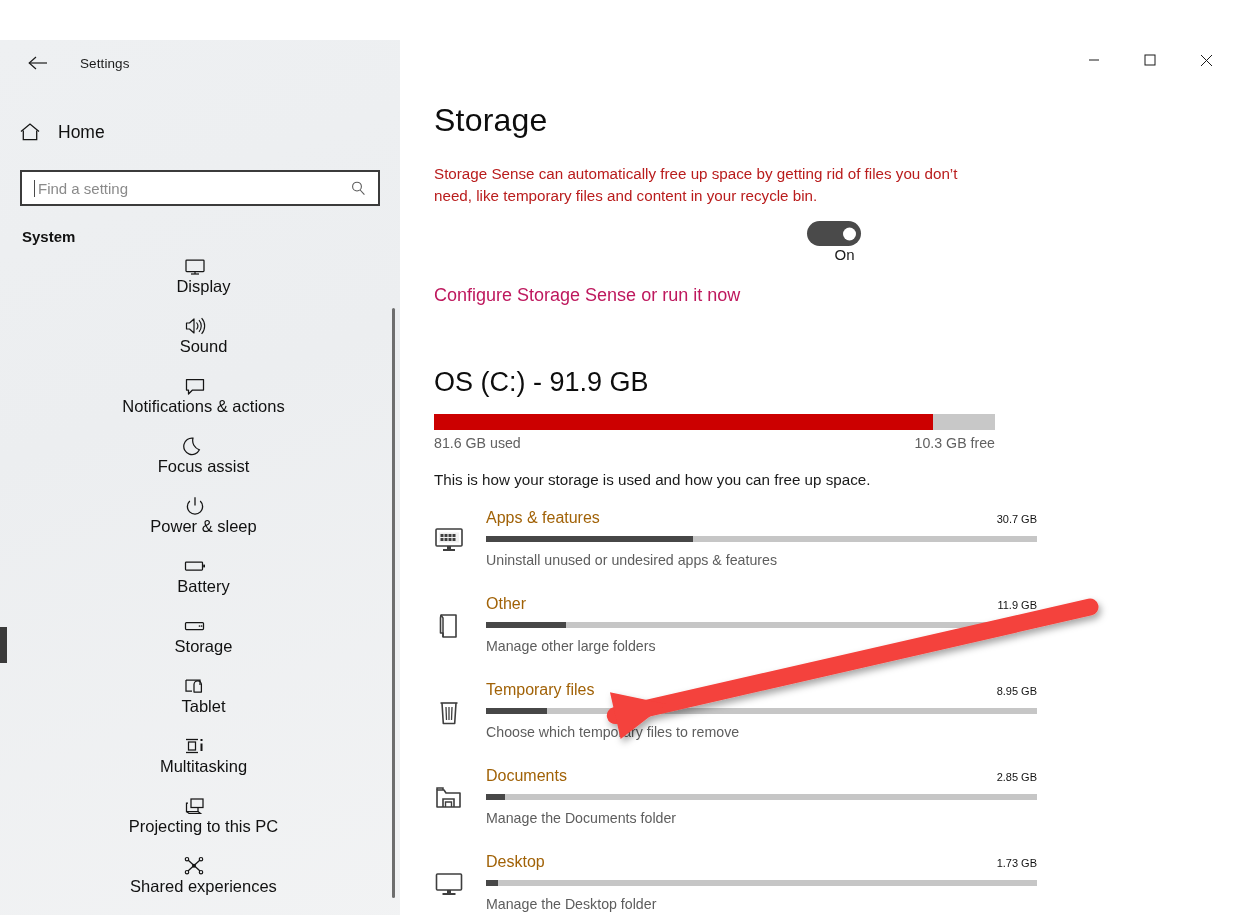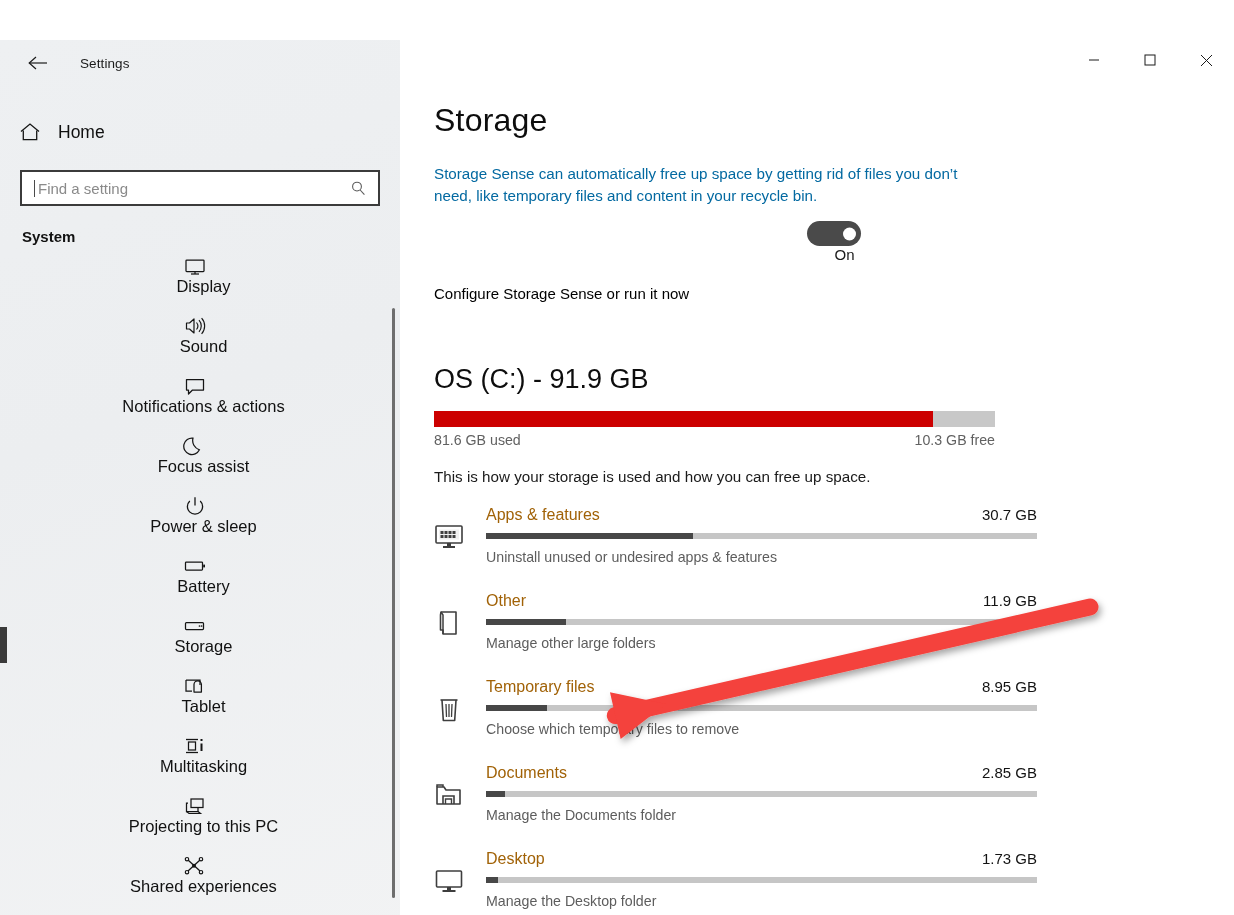--- a/index.html
+++ b/index.html
@@ -162,21 +162,21 @@
   .page-title {
     font-size: 32px;
     font-weight: normal;
     color: #0d0d0d;
     letter-spacing: .2px;
   }
   .sense-desc {
     margin-top: 24px;
     font-size: 15.2px;
     line-height: 22px;
-    color: #0369a1;
+    color: #b91c1c;
     max-width: 530px;
   }
   .toggle-row {
     margin-top: 14px;
     display: flex;
     align-items: center;
     flex-direction: column;
   }
   .toggle {
     width: 54px; height: 25px;
@@ -194,22 +194,22 @@
     border-radius: 50%;
     background: #ffffff;
   }
   .toggle-label {
     margin-left: 21px;
     font-size: 15px;
     color: #1a1a1a;
   }
   .sense-link {
     margin-top: 22px;
-    font-size: 15px;
-    color: #000000;
+    font-size: 18px;
+    color: #be185d;
     cursor: pointer;
     display: inline-block;
   }
 
   .drive-title {
     margin-top: 61px;
     font-size: 27px;
     color: #0d0d0d;
   }
   .drive-bar {
@@ -254,21 +254,21 @@
     padding-top: 20px;
   }
   .cat-body { flex: 1; padding-top: 3px; }
   .cat-top {
     width: 551px;
     display: flex;
     justify-content: space-between;
     align-items: baseline;
   }
   .cat-name { font-size: 16px; color: #a16207; }
-  .cat-size { font-size: 15px; color: #131313; }
+  .cat-size { font-size: 11px; color: #131313; }
   .cat-bar {
     margin-top: 9px;
     width: 551px;
     height: 6px;
     background: #c6c6c6;
     overflow: hidden;
   }
   .cat-bar .fill { height: 100%; background: #474747; }
   .cat-sub {
     margin-top: 10px;

